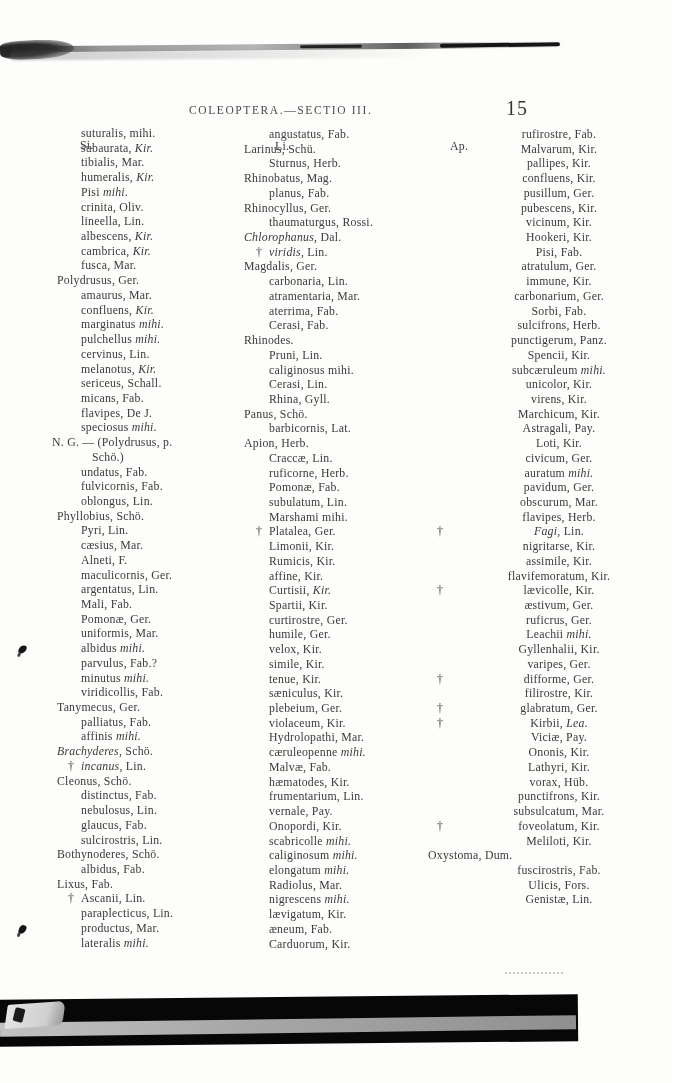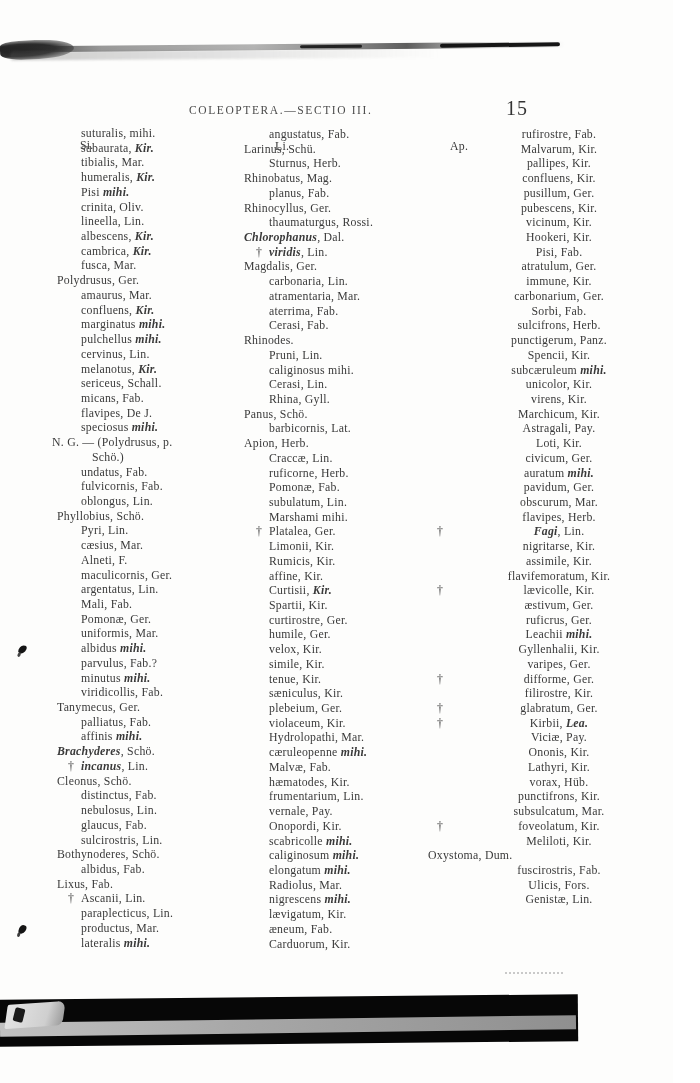--- a/index.html
+++ b/index.html
@@ -18,21 +18,21 @@
   .page-number{
     position:absolute;left:506px;top:97px;
     font-size:20px;color:#333;letter-spacing:1px;
   }
   
   .col{position:absolute;font-size:11.8px;letter-spacing:.25px;}
   #col1{left:48px;top:126px;width:192px;}
   #col2{left:243px;top:127px;width:180px;}
   #col3{left:418px;top:127px;width:250px;}
   .line{position:relative;line-height:14.72px;height:14.72px;white-space:nowrap;}
-  .it{font-style:italic;font-weight:bold;}
+  .it{font-style:italic;}
   .line .pre{position:absolute;left:0;top:12px;margin-left:32px;}
   .dagger{position:absolute;top:0;}
   
   .lvl-g{padding-left:9px;}
   .lvl-s{padding-left:33px;}
   .lvl-d{padding-left:33px;}
   .lvl-d .dagger{left:20px;}
   .lvl-c{padding-left:44px;}
   .lvl-n{padding-left:4px;}
   #col2 .lvl-g{padding-left:1px;}

